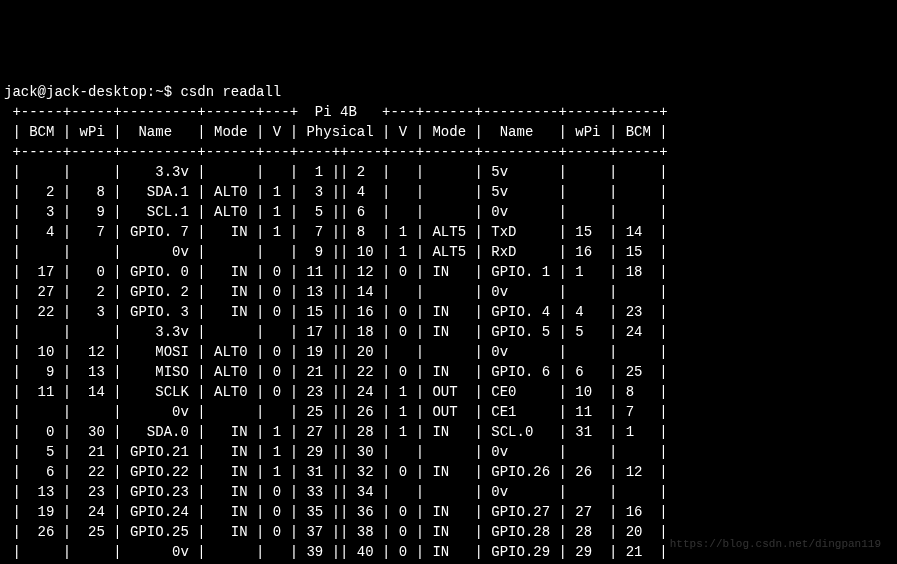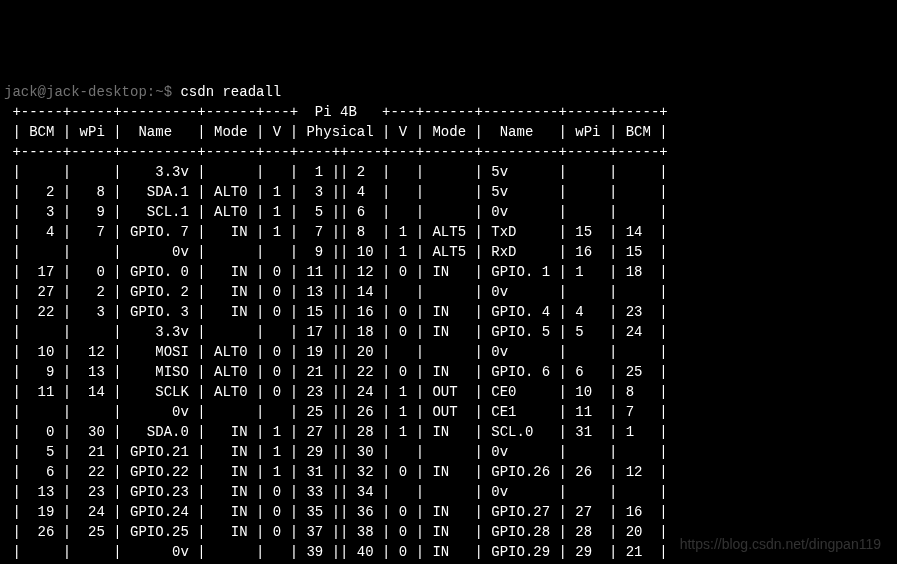--- a/index.html
+++ b/index.html
@@ -9,28 +9,28 @@
     font-family: "Consolas", "Courier New", monospace;
     font-size: 14px;
     line-height: 20px;
     white-space: pre;
     padding: 2px 4px;
     width: 897px;
     height: 564px;
     overflow: hidden;
     position: relative;
   }
-  .prompt { color: #737373; }
+  .prompt { color: #ffffff; }
   .watermark {
     position: absolute;
     right: 16px;
     bottom: 10px;
     color: rgba(200,200,200,0.25);
-    font-size: 14px;
-    font-family: Liberation Sans, sans-serif;
+    font-size: 11px;
+    font-family: Liberation Mono, monospace;
     white-space: nowrap;
     pointer-events: none;
   }
 </style>
 </head>
 <body>
 
 
 
 <div><span class="prompt">jack@jack-desktop:~$ </span><span>csdn readall</span>

